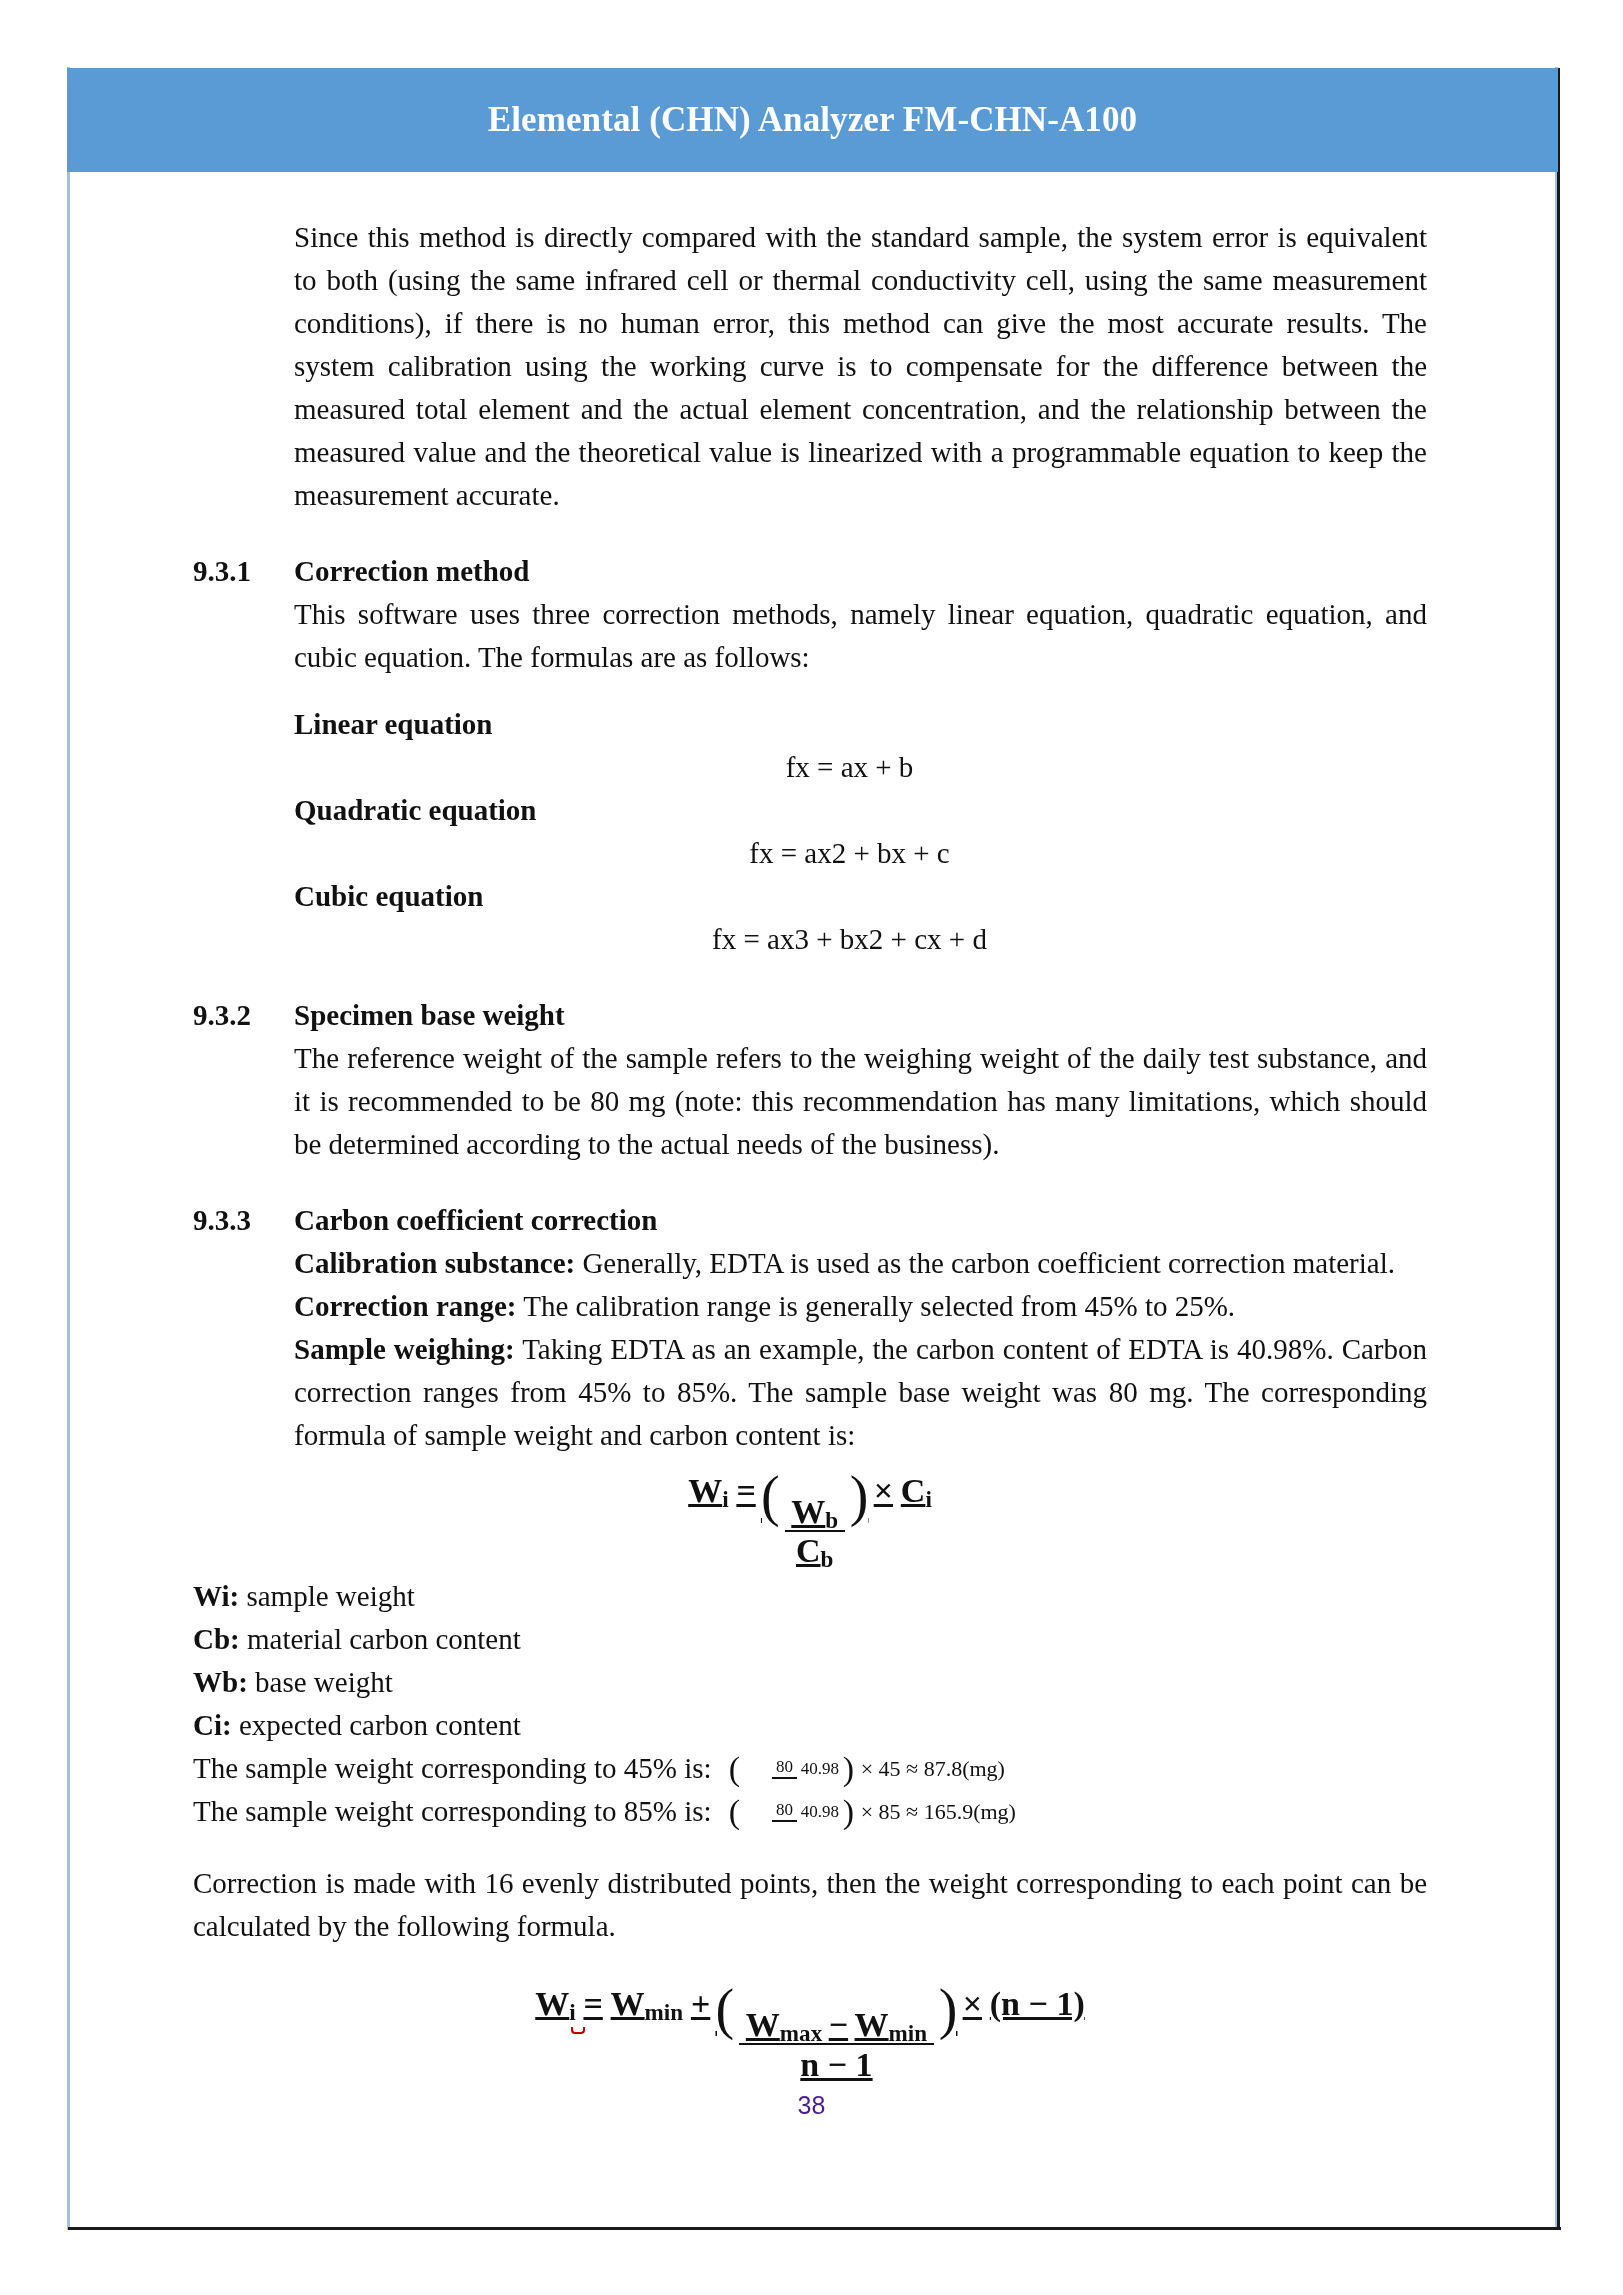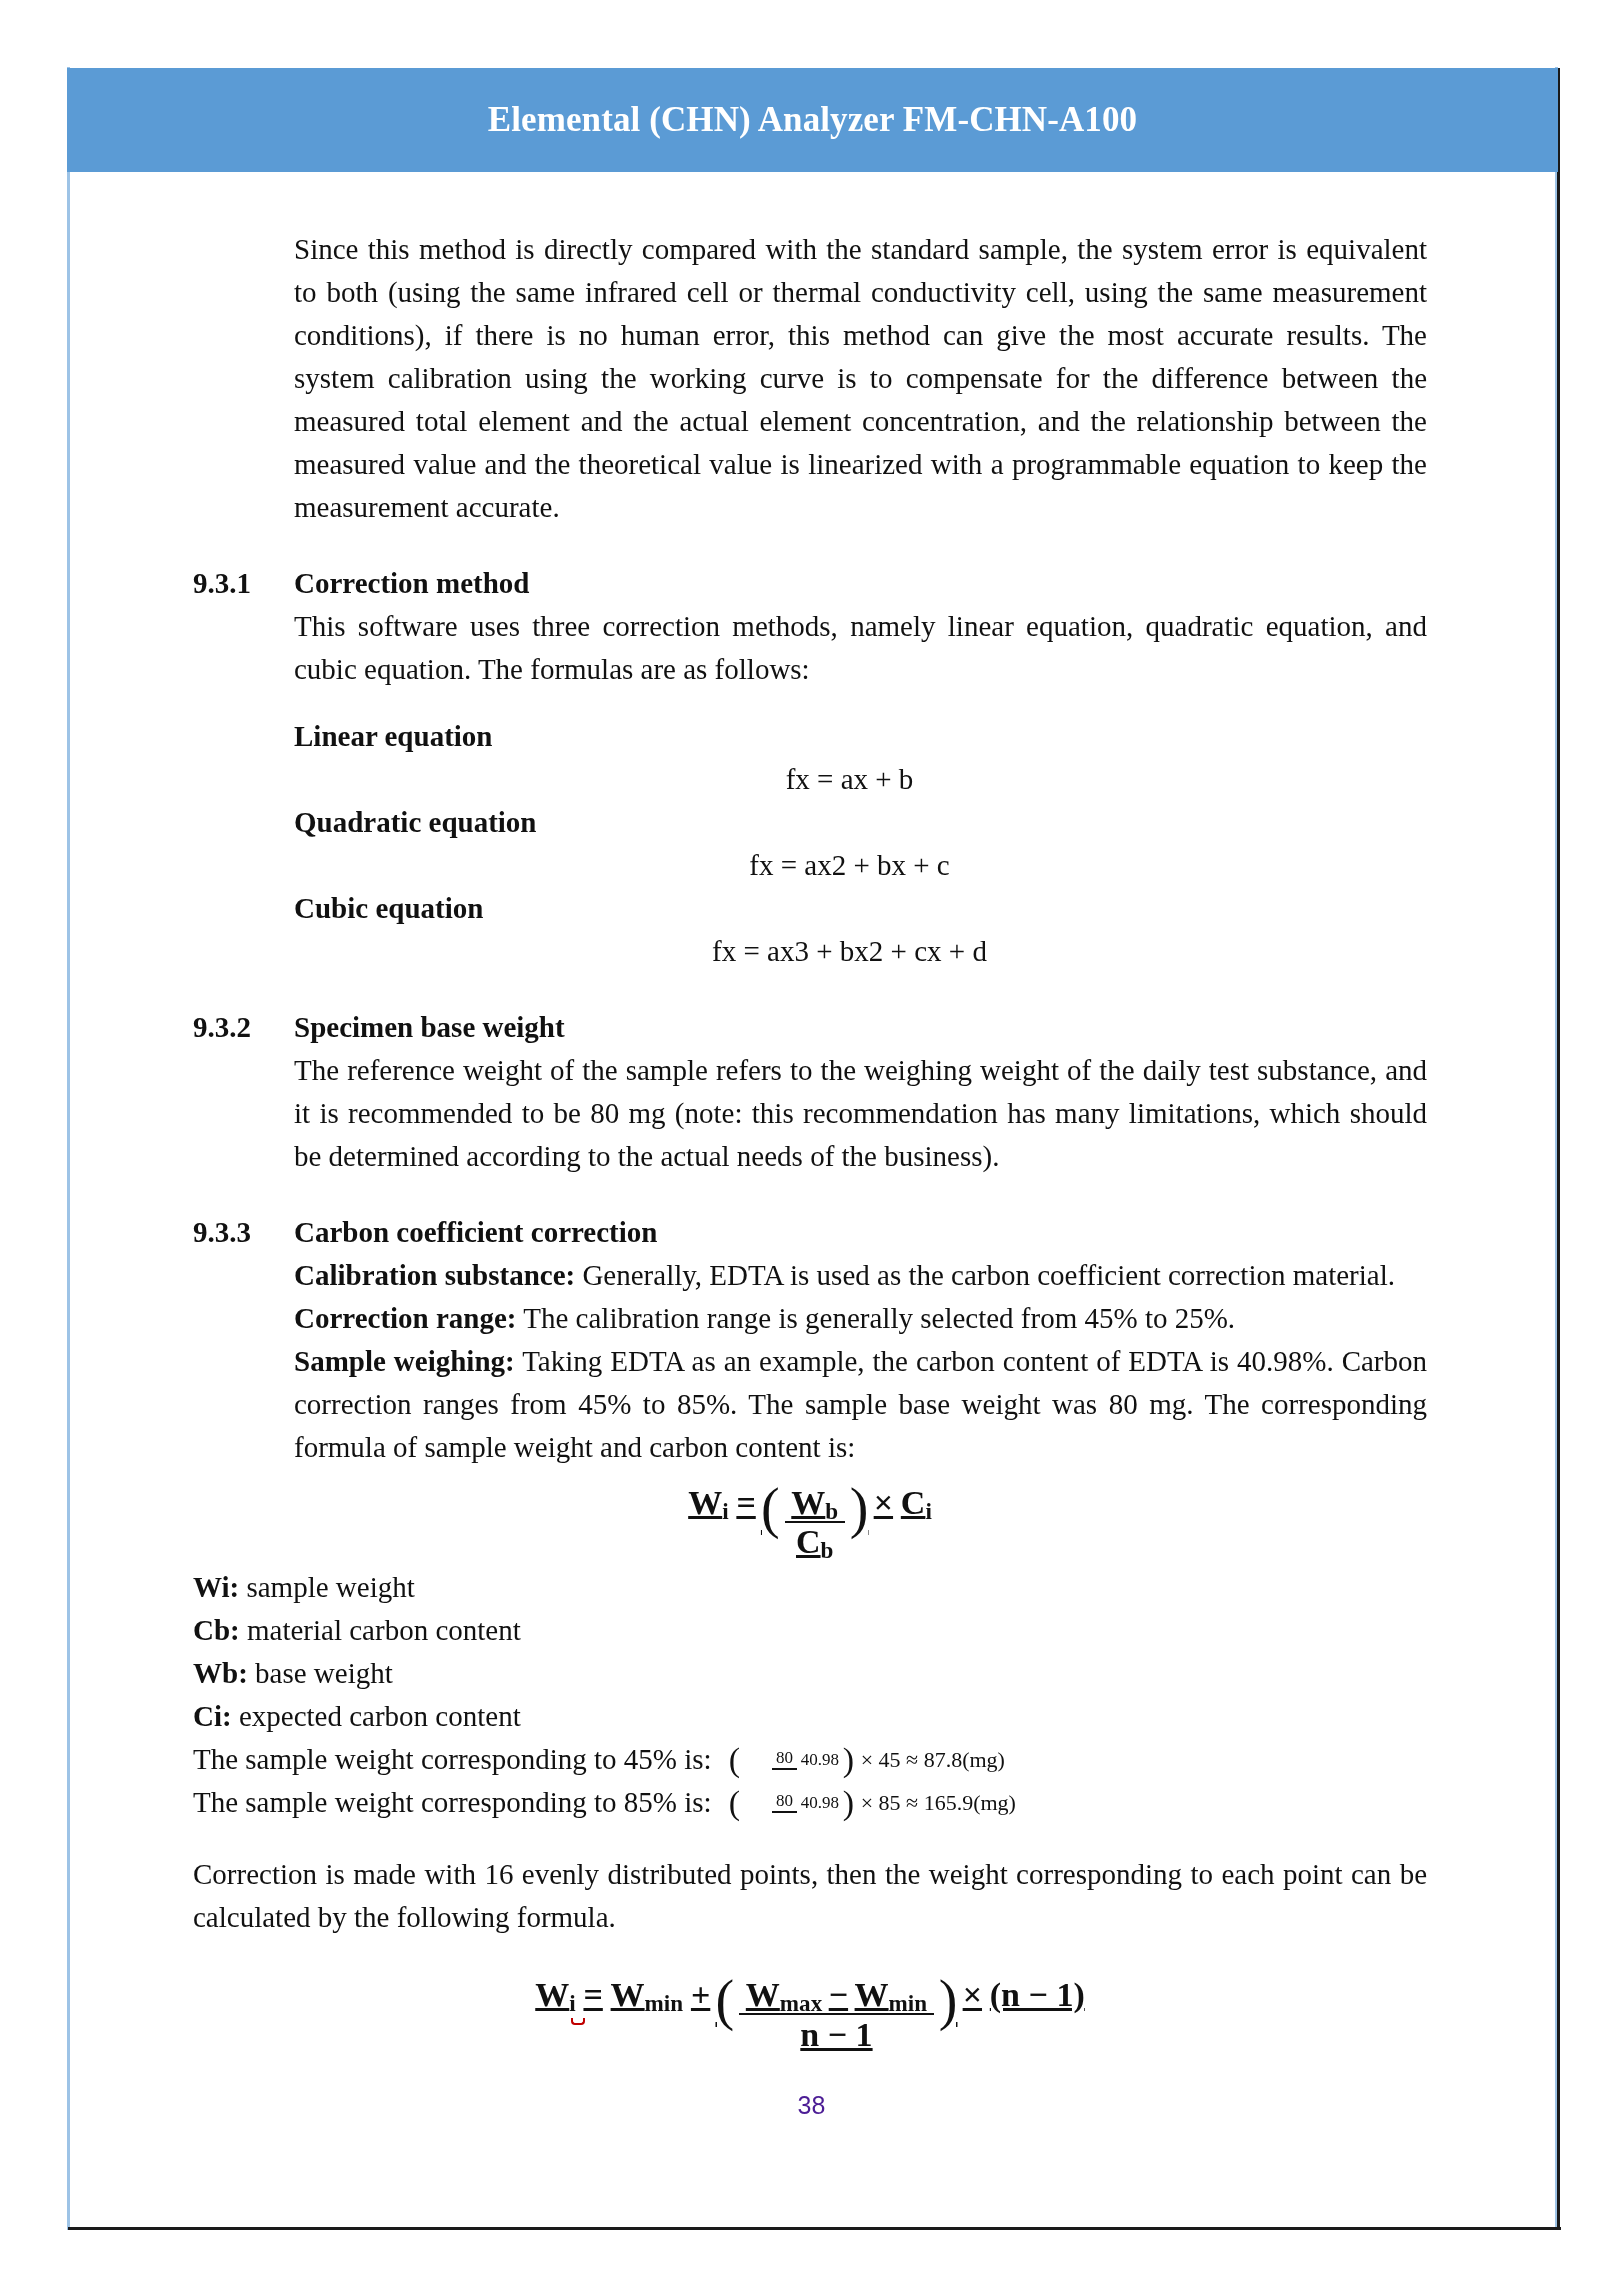--- a/index.html
+++ b/index.html
@@ -72,21 +72,21 @@
     font-size: 35px;
     letter-spacing: 0.1px;
     text-align: center;
     white-space: nowrap;
   }
 
   
   #content {
     position: absolute;
     left: 193px;
-    top: 228px;
+    top: 216px;
     width: 1234px;
   }
 
   .para {
     font-size: 29px;
     line-height: 43px;
     color: #111111;
     text-align: justify;
     text-justify: inter-word;
     margin: 0;
@@ -176,20 +176,21 @@
     flex-direction: column;
     align-items: center;
     justify-content: center;
     vertical-align: middle;
     padding: 0 3.9px;
   }
   .frac .num {
     display: block;
     padding: 0 6.5px 1.3px 6.5px;
     border-bottom: 2.6px solid #111111;
+    margin-top: 21px;
   }
   .frac .den {
     display: block;
     padding: 2.6px 6.5px 0 6.5px;
   }
   sub {
     font-size: 0.68em;
     vertical-align: -0.22em;
     line-height: 0;
   }

